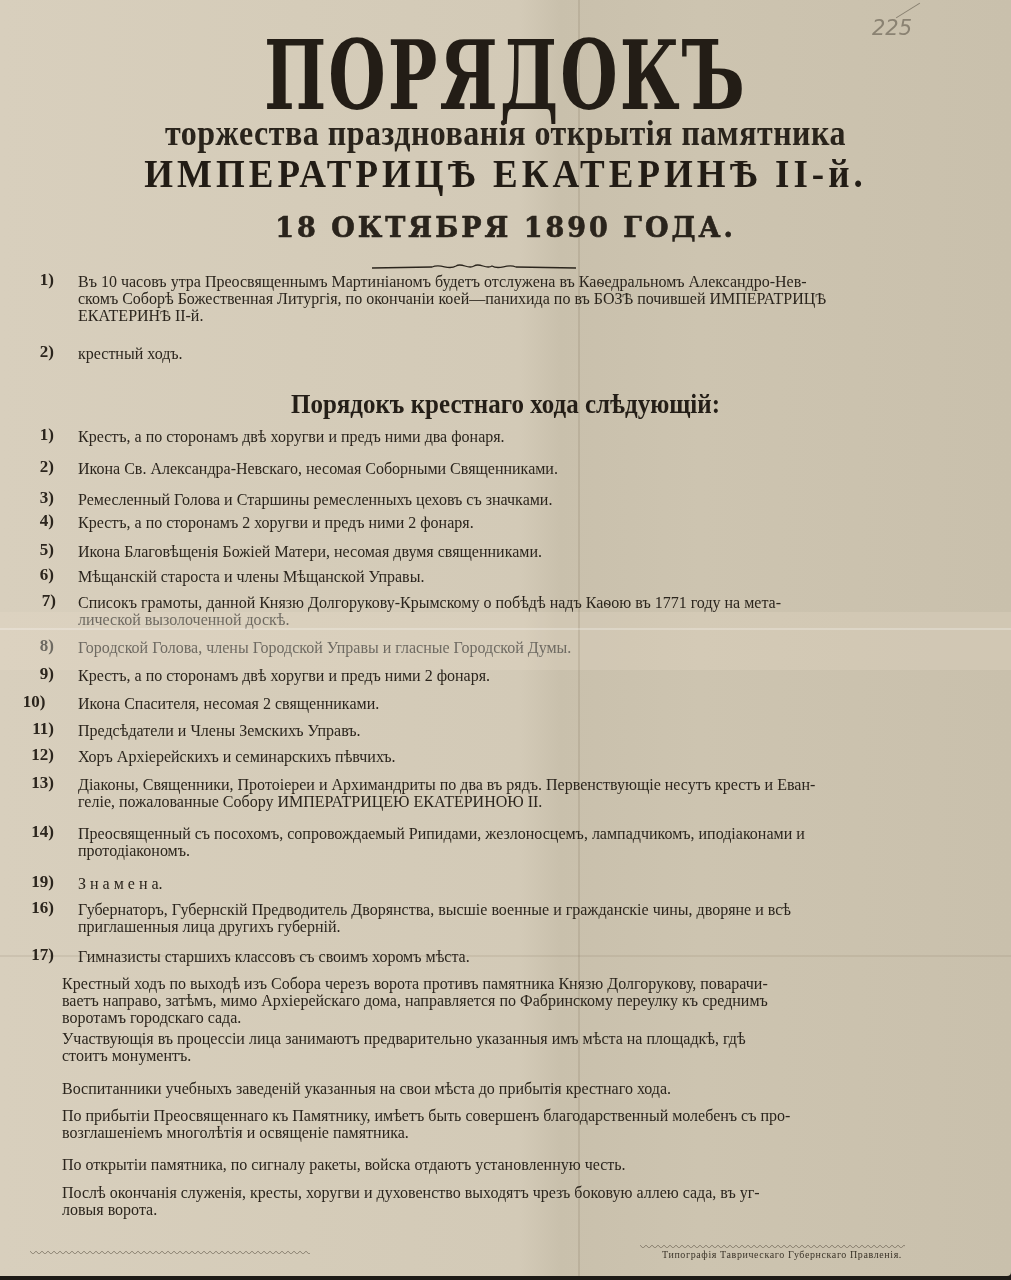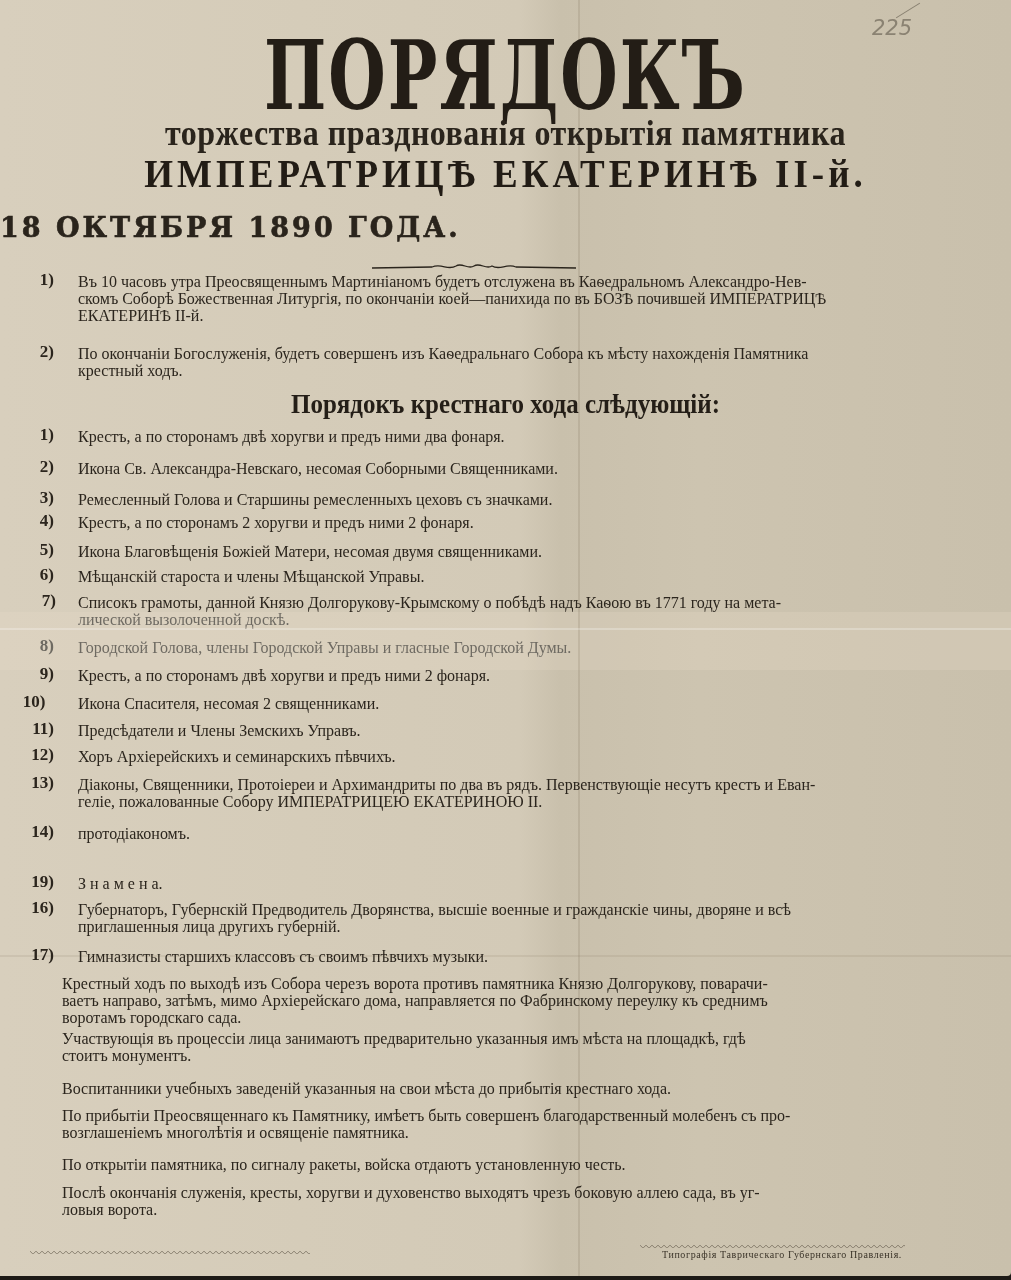--- a/index.html
+++ b/index.html
@@ -47,21 +47,21 @@
       letter-spacing: 0.5px; color: #2a241c;
       transform: scaleY(1.15);
     }
     .empress {
       position: absolute; left: 0; top: 152px; width: 1011px; text-align: center;
       font-family: "Liberation Serif", serif; font-size: 37px; font-weight: 900;
       letter-spacing: 4px; color: #221c15;
       transform: scaleY(1.1);
     }
     .date {
-      position: absolute; left: 0; top: 212px; width: 1011px; text-align: left;
+      position: absolute; left: 0; top: 212px; width: 1011px; text-align: center;
       font-family: "DejaVu Serif", serif; font-size: 27px; font-weight: bold;
       letter-spacing: 3px; color: #2a241c;
       -webkit-text-stroke: 0.6px #2a241c;
     }
     .ornament {
       position: absolute; left: 372px; top: 262px; width: 204px; height: 10px;
     }
     .item { position: absolute; left: 0; width: 1011px; }
     .num {
       position: absolute; text-align: right; width: 40px;
@@ -119,21 +119,20 @@
     <span class="num" style="left:14px;top:0;">1)</span>
     <div class="txt" style="left:62px;top:3px;width:845px;">
       <div>Въ 10 часовъ утра Преосвященнымъ Мартиніаномъ будетъ отслужена въ Каѳедральномъ Александро-Нев-</div>
       <div>скомъ Соборѣ Божественная Литургія, по окончаніи коей—панихида по въ БОЗѢ почившей ИМПЕРАТРИЦѢ</div>
       <div>ЕКАТЕРИНѢ II-й.</div>
     </div>
   </div>
   <div class="item" style="top:342px;">
     <span class="num" style="left:14px;top:0;">2)</span>
     <div class="txt" style="left:62px;top:3px;width:845px;">
-      <div>По окончаніи Богослуженія, будетъ совершенъ изъ Каѳедральнаго Собора къ мѣсту нахожденія Памятника</div>
       <div>крестный ходъ.</div>
     </div>
   </div>
 
   <div class="section-head">Порядокъ крестнаго хода слѣдующій:</div>
 
   <div class="item" style="top:425px;">
     <span class="num" style="left:14px;">1)</span>
     <div class="txt" style="left:62px;top:3px;">Крестъ, а по сторонамъ двѣ хоругви и предъ ними два фонаря.</div>
   </div>
@@ -187,37 +186,38 @@
   <div class="item" style="top:773px;">
     <span class="num" style="left:14px;">13)</span>
     <div class="txt" style="left:62px;top:3px;width:845px;">
       <div>Діаконы, Священники, Протоіереи и Архимандриты по два въ рядъ. Первенствующіе несутъ крестъ и Еван-</div>
       <div>геліе, пожалованные Собору ИМПЕРАТРИЦЕЮ ЕКАТЕРИНОЮ II.</div>
     </div>
   </div>
   <div class="item" style="top:822px;">
     <span class="num" style="left:14px;">14)</span>
     <div class="txt" style="left:62px;top:3px;width:845px;">
+      <div>Преосвященный съ посохомъ, сопровождаемый Рипидами, жезлоносцемъ, лампадчикомъ, иподіаконами и</div>
       <div>протодіакономъ.</div>
     </div>
   </div>
   <div class="item" style="top:872px;">
     <span class="num" style="left:14px;">19)</span>
     <div class="txt" style="left:62px;top:3px;">З н а м е н а.</div>
   </div>
   <div class="item" style="top:898px;">
     <span class="num" style="left:14px;">16)</span>
     <div class="txt" style="left:62px;top:3px;width:845px;">
       <div>Губернаторъ, Губернскій Предводитель Дворянства, высшіе военные и гражданскіе чины, дворяне и всѣ</div>
       <div>приглашенныя лица другихъ губерній.</div>
     </div>
   </div>
   <div class="item" style="top:945px;">
     <span class="num" style="left:14px;">17)</span>
-    <div class="txt" style="left:62px;top:3px;">Гимназисты старшихъ классовъ съ своимъ пѣвчихъ музыки.</div>
+    <div class="txt" style="left:62px;top:3px;">Гимназисты старшихъ классовъ съ своимъ хоромъ мѣста.</div>
   </div>
 
   <div class="para" style="top:975px;left:62px;width:845px;">
     <div>Крестный ходъ по выходѣ изъ Собора черезъ ворота противъ памятника Князю Долгорукову, поварачи-</div>
     <div>ваетъ направо, затѣмъ, мимо Архіерейскаго дома, направляется по Фабринскому переулку къ среднимъ</div>
     <div>воротамъ городскаго сада.</div>
   </div>
   <div class="para" style="top:1030px;left:62px;width:845px;">
     <div>Участвующія въ процессіи лица занимаютъ предварительно указанныя имъ мѣста на площадкѣ, гдѣ</div>
     <div>стоитъ монументъ.</div>

